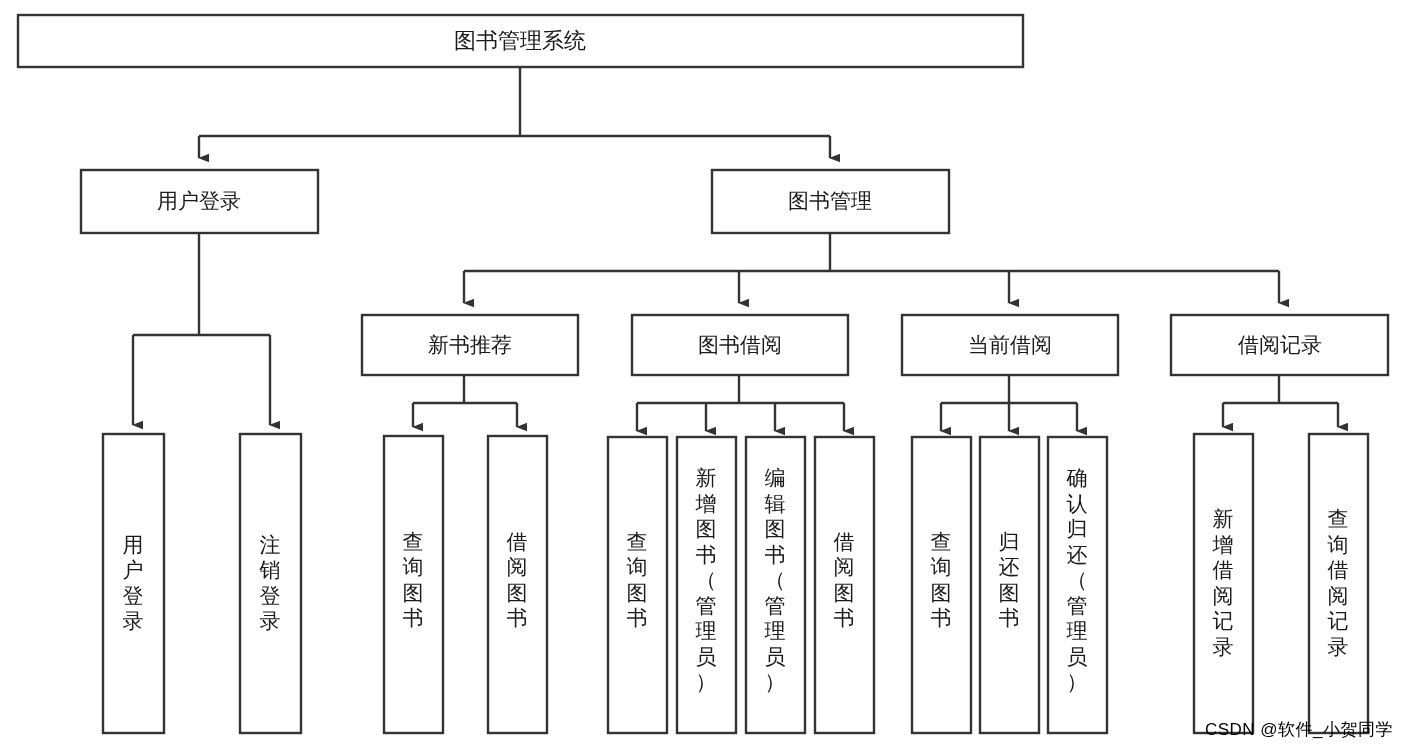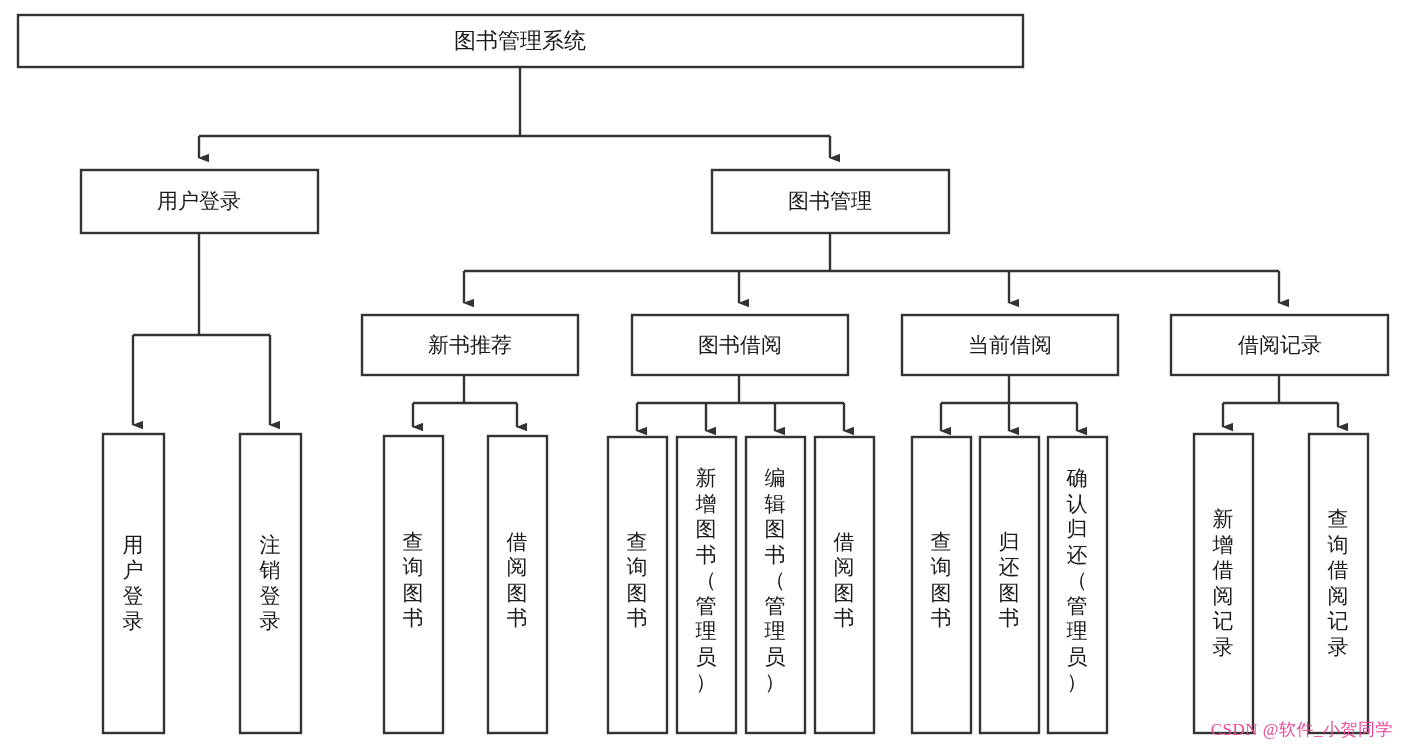--- a/index.html
+++ b/index.html
@@ -43,23 +43,23 @@
   .connector {
     stroke: #333333;
     stroke-width: 2.4;
     fill: none;
     stroke-linecap: butt;
   }
   .watermark {
     position: absolute;
     right: 12px;
     bottom: 6px;
-    font-family: Liberation Serif, serif;
+    font-family: Liberation Sans, sans-serif;
     font-size: 17px;
-    color: #ec4899;
+    color: #000000;
     letter-spacing: 0.5px;
     white-space: nowrap;
     pointer-events: none;
   }
 </style>
 </head>
 <body>
 
 <svg id="diagram" viewBox="0 0 1405 747">
   <defs>

